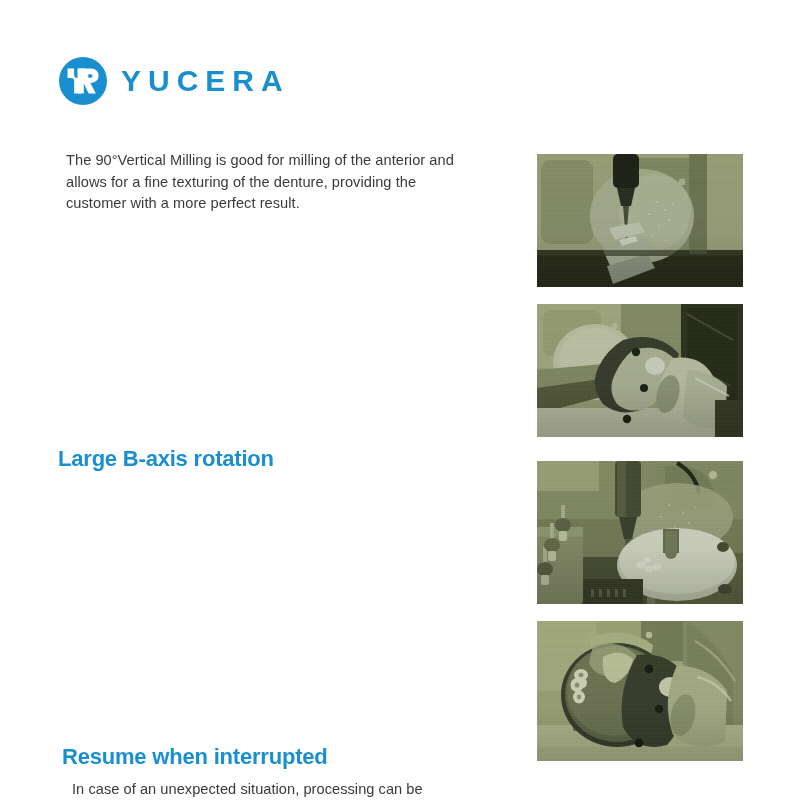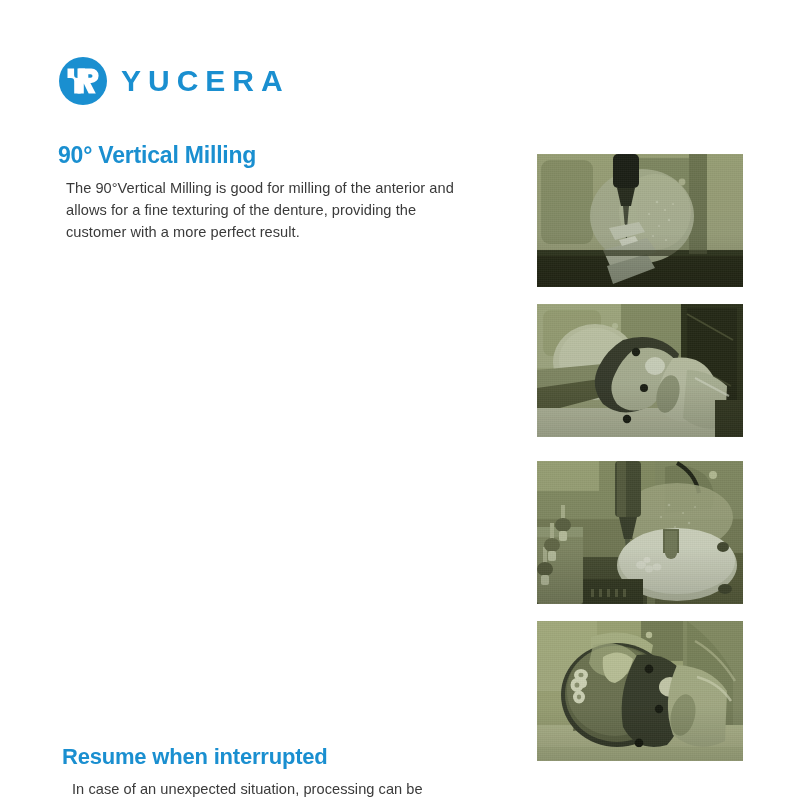--- a/index.html
+++ b/index.html
@@ -150,27 +150,27 @@
 
       <path d="M23.1 23.0 h2.0 v16.0 h-2.0 z" fill="#1a8fd0" opacity=".0"></path>
     </svg>
     <div class="brand-word">YUCERA</div>
   </div>
 
   <div class="features">
 
     <section class="feature feature-1">
       <div class="feature-text">
-        <h2 class="feature-title">90° Vertical Milling</h2>
         <p class="feature-body">The 90°Vertical Milling is good for milling of the anterior and allows for a fine texturing of the denture, providing the customer with a more perfect result.</p>
       </div>
     </section>
 
     <section class="feature feature-2">
       <div class="feature-text">
+        <h2 class="feature-title">Large B-axis rotation</h2>
       </div>
     </section>
 
     <section class="feature feature-3">
       <div class="feature-text">
         <h2 class="feature-title">Resume when interrupted</h2>
         <p class="feature-body">In case of an unexpected situation, processing can be automatically resumed from the last interrupted step, avoiding duplication of work and improving processing efficiency.</p>
       </div>
     </section>
 

